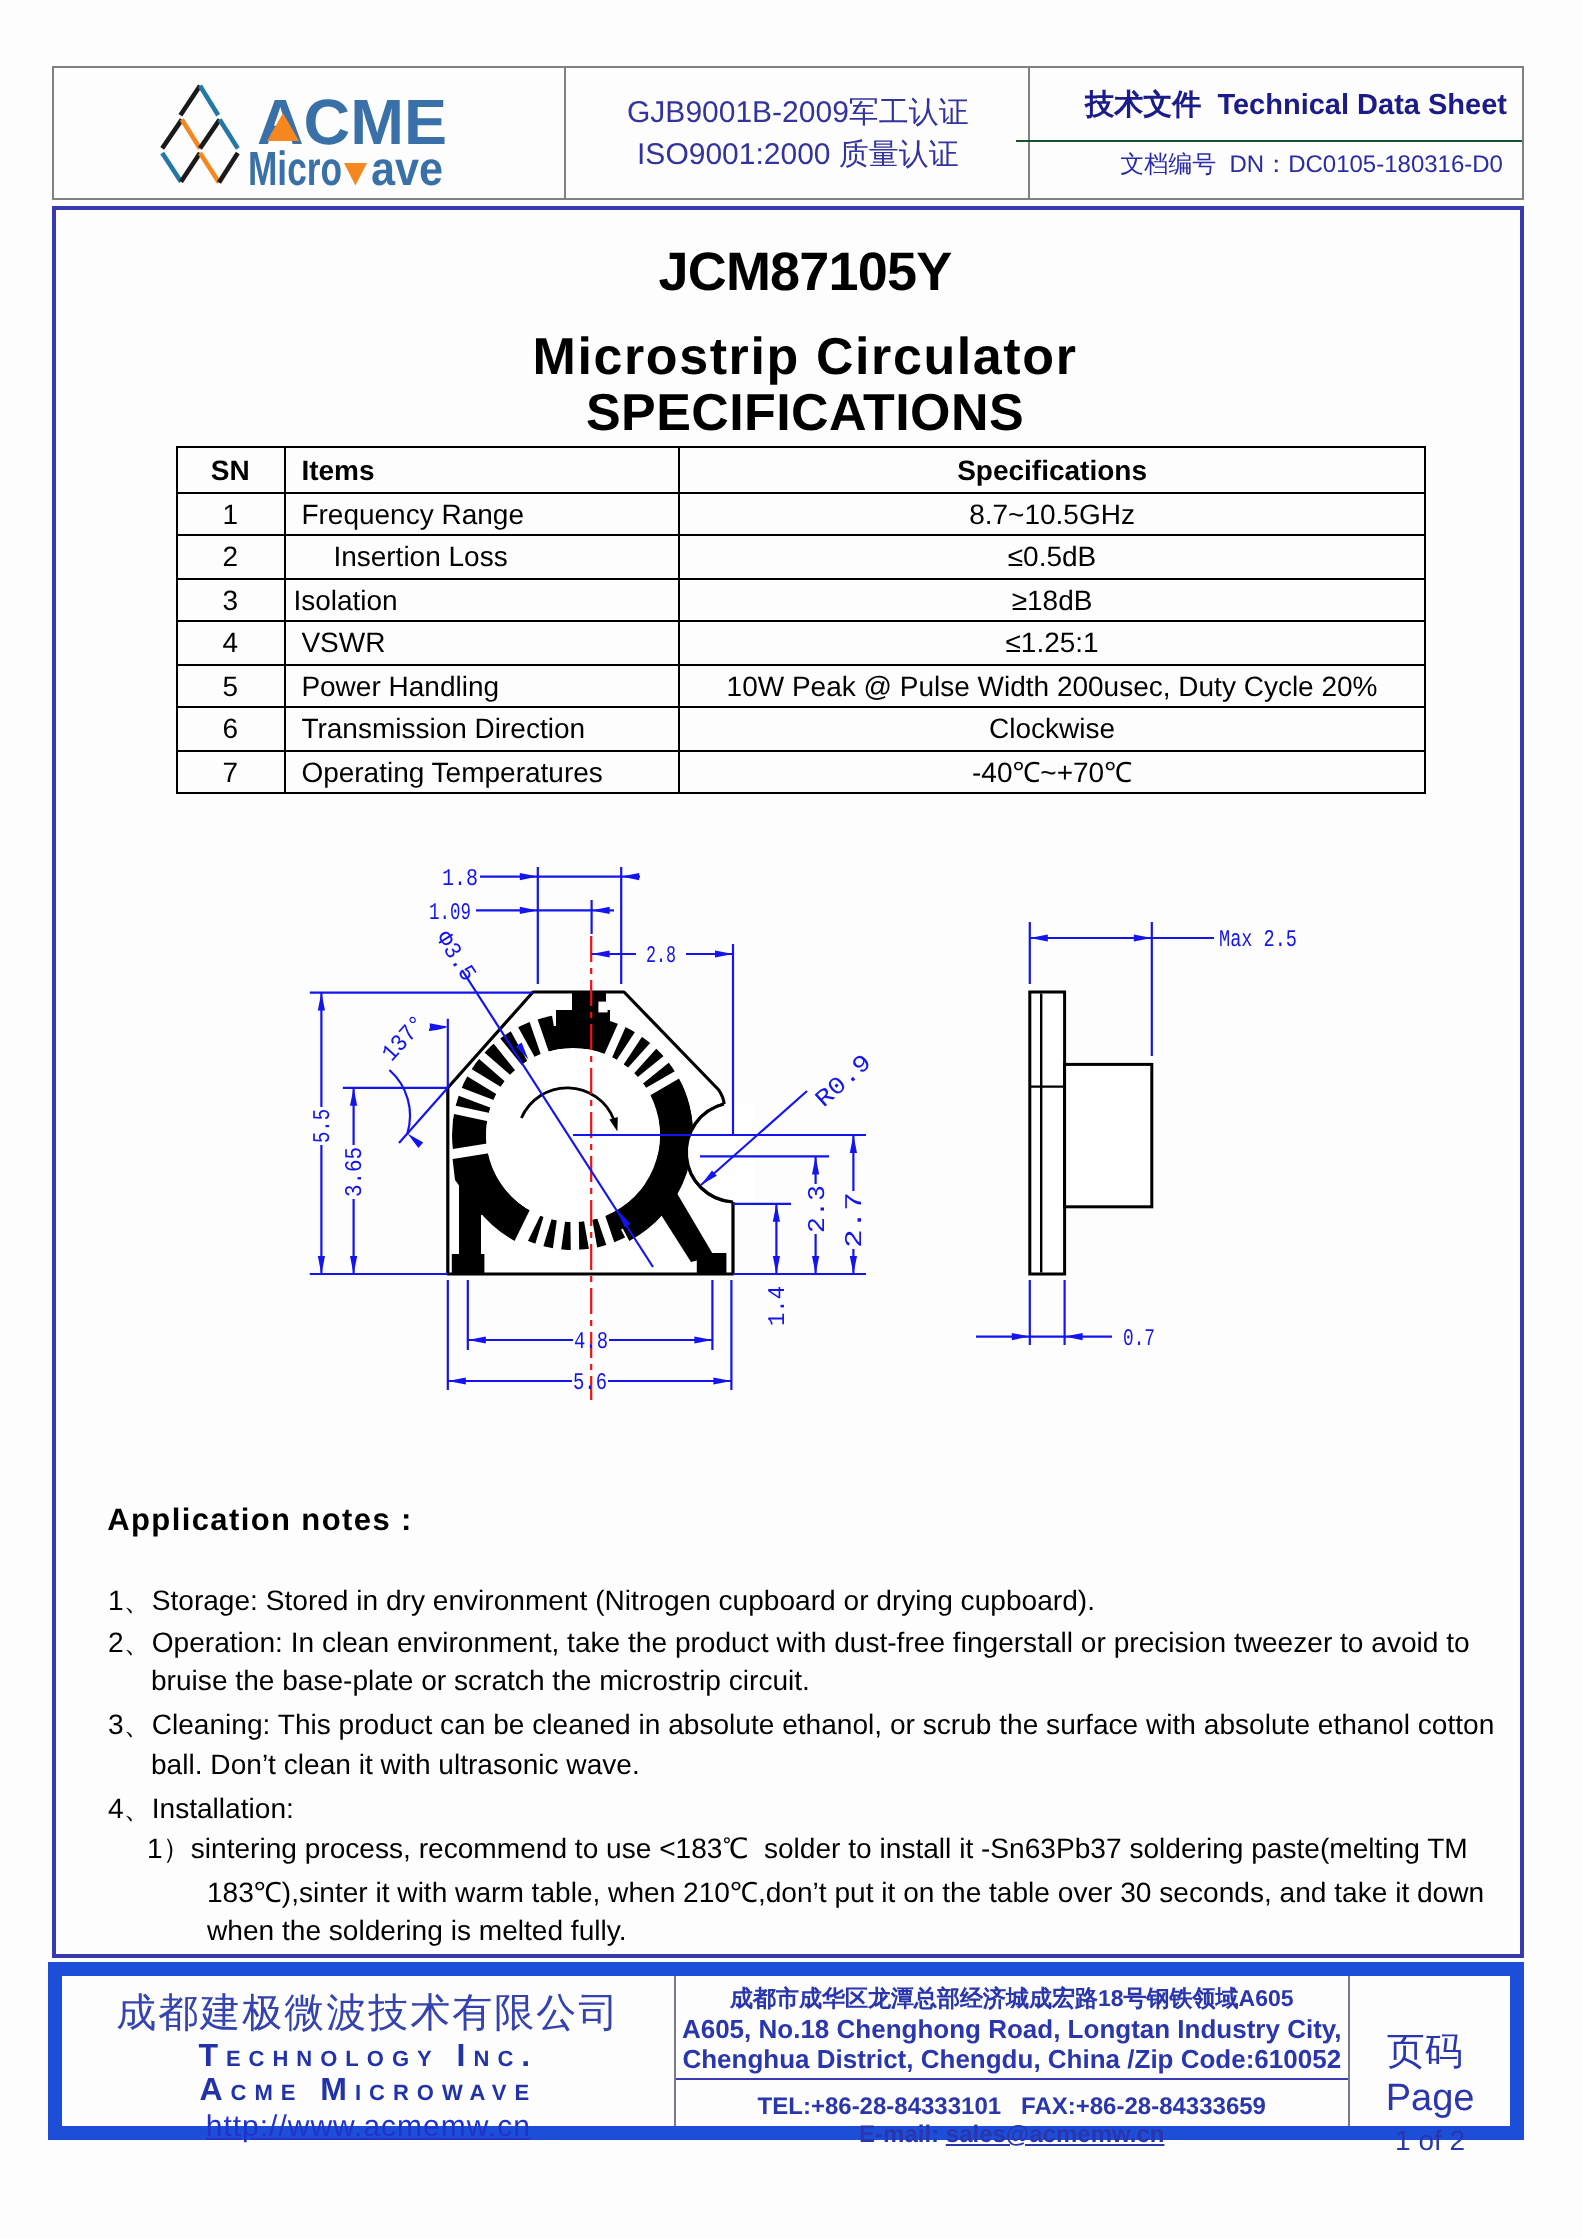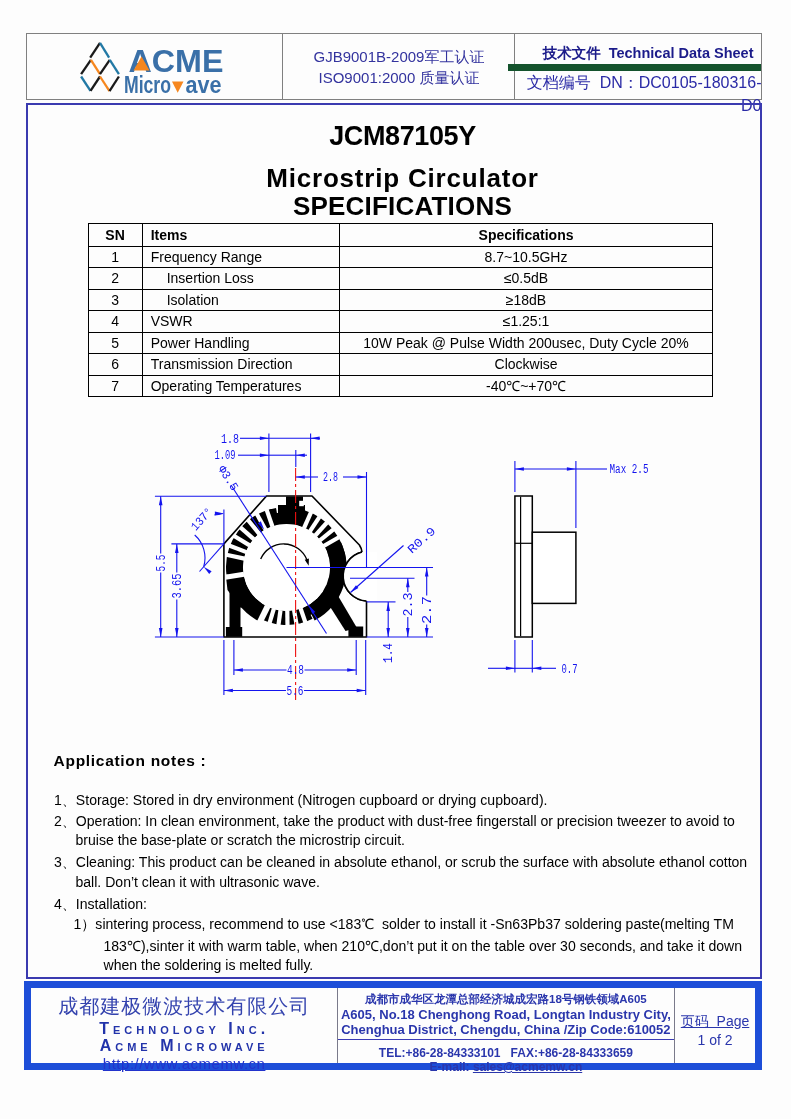--- a/index.html
+++ b/index.html
@@ -3,24 +3,24 @@
 <style>
 * { margin:0; padding:0; box-sizing:border-box; }
 body { width:791px; height:1119px; position:relative; background:#fdfdfd;
        font-family:"Liberation Sans", sans-serif; overflow:hidden; }
 .hdr { position:absolute; left:25.8px; top:33px; width:736.7px; height:66.5px;
         border:1px solid #808080; }
 .hdr .c1 { position:absolute; left:0; top:0; width:256.7px; height:100%; border-right:1px solid #808080; }
 .hdr .c2 { position:absolute; left:256.7px; top:0; width:232px; height:100%; border-right:1px solid #808080;
             color:#33339e; font-size:15px; text-align:center; padding-top:12px; line-height:21px;}
 .hdr .c3 { position:absolute; left:481.2px; top:0; right:0; height:100%; }
-.hdr .c3 .t { position:absolute; top:0; left:0; right:0; height:37.4px; border-bottom:7px solid #14532d;
+.hdr .c3 .t { position:absolute; top:0; left:0; right:0; height:37.4px; border-bottom:1px solid #14532d;
                color:#1b1b8a; font-weight:bold; font-size:14.5px; text-align:right; padding-right:8px; line-height:38px; }
 .hdr .c3 .d { position:absolute; top:37.4px; left:0; right:0; bottom:0;
-               color:#2a2aa6; font-size:16px; text-align:right; line-height:23px; }
+               color:#2a2aa6; font-size:12px; text-align:right; padding-right:10px; line-height:23px; }
 .main { position:absolute; left:25.5px; top:103.2px; width:736.5px; height:875.6px;
          border:2px solid #3a3ab0; }
 .t1 { position:absolute; left:7px; width:791px; text-align:center; font-weight:bold; color:#000; }
 .spec { position:absolute; left:87.5px; top:222.7px; width:624.5px; border-collapse:collapse;
          font-size:14px; color:#000; table-layout:fixed; }
 .spec td { border:1px solid #000; height:21.5px; padding:0; }
 .spec tr:first-child td { height:23px; }
 .spec td:nth-child(1) { width:54.2px; }
 .spec td:nth-child(2) { width:197.7px; }
 .spec td:nth-child(3) { width:372.3px; }
@@ -33,21 +33,21 @@
 .ftr .f2 { position:absolute; left:306.7px; top:0; width:336.8px; height:100%; border-right:1px solid #7a7a8a;
             text-align:center; }
 .ftr .f3 { position:absolute; left:643.5px; top:0; right:0; height:100%; text-align:center; }
 .cn { font-size:20px; color:#3443ae; margin-top:4.5px; letter-spacing:1px; }
 .sc { font-variant:small-caps; font-weight:bold; font-size:16px; letter-spacing:4px; color:#2233aa; line-height:17.5px;}
 .url { font-size:15px; color:#2233cc; text-decoration:underline; letter-spacing:0.5px; }
 .f2 .a0 { font-size:11.5px; font-weight:bold; margin-top:3.5px; }
 .f2 .a1 { font-size:13px; font-weight:bold; line-height:15.2px; }
 .f2 .tel { font-size:12px; font-weight:bold; margin-top:6px; }
 .f2 hr { border:none; border-top:1px solid #3a3ab5; margin:2px 0 0 0; }
-.f3 .p1 { font-size:14px; font-weight:normal; margin-top:25px;text-decoration:underline; }
+.f3 .p1 { font-size:19px; font-weight:normal; margin-top:25px; }
 .f3 .p2 { font-size:14px; margin-top:1px; }
 </style></head>
 <body>
 <div class="hdr">
   <div class="c1"></div>
   <div class="c2">GJB9001B-2009军工认证<br>ISO9001:2000 质量认证</div>
   <div class="c3">
     <div class="t">技术文件&nbsp; Technical Data Sheet</div>
     <div class="d">文档编号&nbsp; DN：DC0105-180316-D0</div>
   </div>
@@ -85,21 +85,21 @@
         <td style="padding-left:8px">Frequency Range</td>
         <td style="text-align:center">8.7~10.5GHz</td>
       </tr>
       <tr>
         <td style="text-align:center">2</td>
         <td style="padding-left:24px">Insertion Loss</td>
         <td style="text-align:center">≤0.5dB</td>
       </tr>
       <tr>
         <td style="text-align:center">3</td>
-        <td style="padding-left:24px">Isolation</td>
+        <td style="padding-left:4px">Isolation</td>
         <td style="text-align:center">≥18dB</td>
       </tr>
       <tr>
         <td style="text-align:center">4</td>
         <td style="padding-left:8px">VSWR</td>
         <td style="text-align:center">≤1.25:1</td>
       </tr>
       <tr>
         <td style="text-align:center">5</td>
         <td style="padding-left:8px">Power Handling</td>

